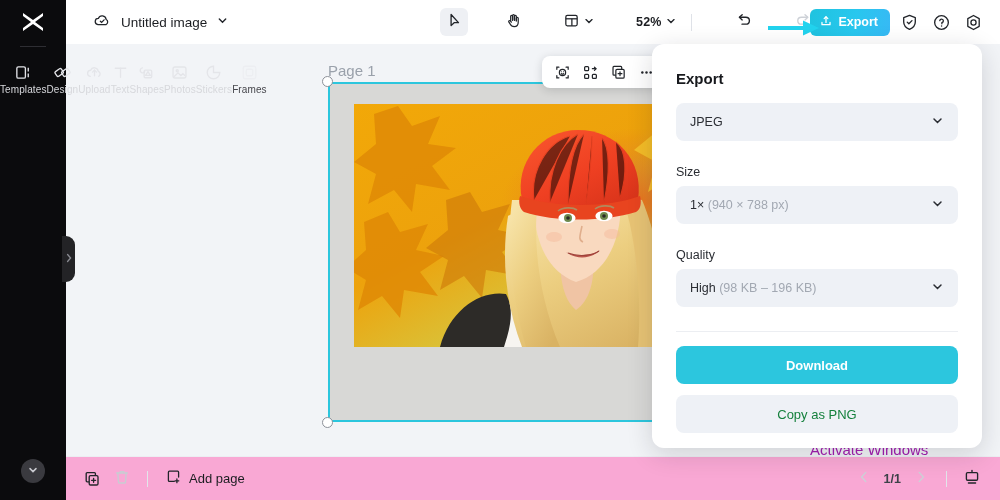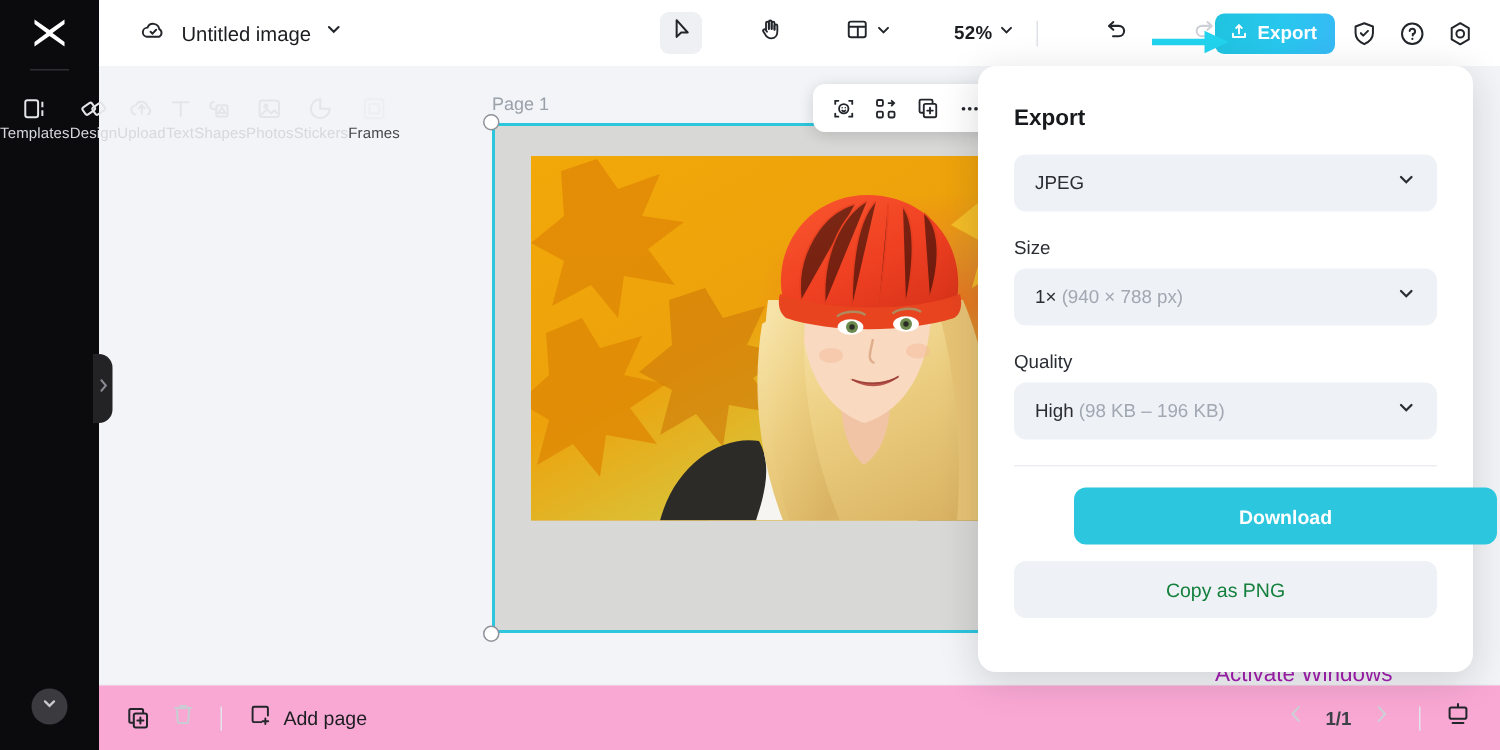--- a/index.html
+++ b/index.html
@@ -62,21 +62,21 @@
     color: #fff; font-size: 12.5px; font-weight: bold; display: flex; align-items: center;
     gap: 5px; cursor: pointer; border: none;
   }
   .ic-btn { width: 26px; height: 26px; display: flex; align-items: center; justify-content: center; cursor: pointer; }
 
   
   .arrow-ann { position: absolute; left: 767px; top: 17px; z-index: 33; pointer-events: none; }
 
   
   .canvas-area { position: absolute; left: 66px; top: 44px; width: 934px; height: 412px; background: #f2f4f7; overflow: hidden; }
-  .page-label { position: absolute; left: 262px; top: 18px; font-size: 12px; color: #9aa1ab; }
+  .page-label { position: absolute; left: 262px; top: 18px; font-size: 15px; color: #9aa1ab; }
   .page-wrap { position: absolute; left: 262px; top: 38px; width: 500px; height: 340px; }
   .page-sel { position: absolute; inset: 0; border: 2px solid #2cc6dd; }
   .page-body { position: absolute; inset: 0; background: #d8d8d6; }
   .handle {
     position: absolute; width: 11px; height: 11px; border-radius: 50%;
     background: #fff; border: 1.5px solid #8d9199;
   }
   .h-tl { left: -6px; top: -6px; }
   .h-bl { left: -6px; bottom: -6px; }
   .photo {
@@ -94,31 +94,31 @@
   
   .export-panel {
     position: absolute; left: 652px; top: 44px; width: 330px; height: 404px;
     background: #fff; border-radius: 12px; box-shadow: 0 6px 26px rgba(22,26,36,.16);
     z-index: 35; padding: 26px 24px 0 24px;
   }
   .ep-title { font-size: 15px; font-weight: bold; color: #17191d; margin-bottom: 16px; }
   .ep-label { font-size: 12.5px; color: #2a2d33; margin-bottom: 7px; }
   .ep-select {
     height: 38px; background: #eef1f6; border-radius: 8px; display: flex; align-items: center;
-    justify-content: space-between; padding: 0 13px 0 14px; margin-bottom: 17px; cursor: pointer;
+    justify-content: space-between; padding: 0 13px 0 14px; margin-bottom: 24px; cursor: pointer;
   }
   .ep-select .val { font-size: 12.5px; color: #2a2d33; }
   .ep-select .val .muted { color: #a2a8b2; }
   .ep-select .val.allmuted { color: #a2a8b2; }
   .ep-select .val.allmuted b { color: #2a2d33; font-weight: normal; }
   .ep-hr { height: 1px; background: #eceef2; margin: 4px 0 14px 0; }
   .ep-primary {
     height: 38px; border-radius: 8px; background: #2cc6de; color: #fff; font-size: 13px;
     font-weight: bold; display: flex; align-items: center; justify-content: center;
-    cursor: pointer; border: none; width: 100%; margin-bottom: 11px; margin-left: 40px;
+    cursor: pointer; border: none; width: 100%; margin-bottom: 11px;
   }
   .ep-secondary {
     height: 38px; border-radius: 8px; background: #eef1f6; color: #15803d; font-size: 13px;
     display: flex; align-items: center; justify-content: center; cursor: pointer; border: none; width: 100%;
   }
 
   
   .bottombar {
     position: absolute; left: 66px; top: 456px; width: 934px; height: 44px; background: #f9a8d4;
     border-top: 1px solid #eceef2; display: flex; align-items: center; z-index: 30;

